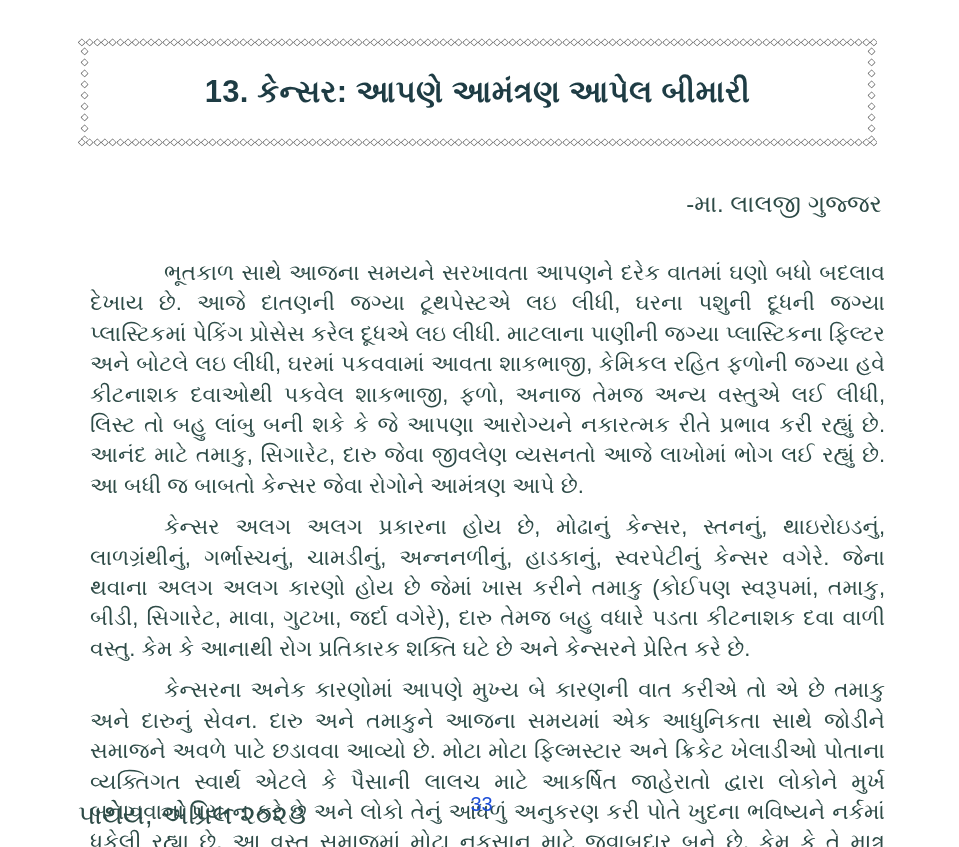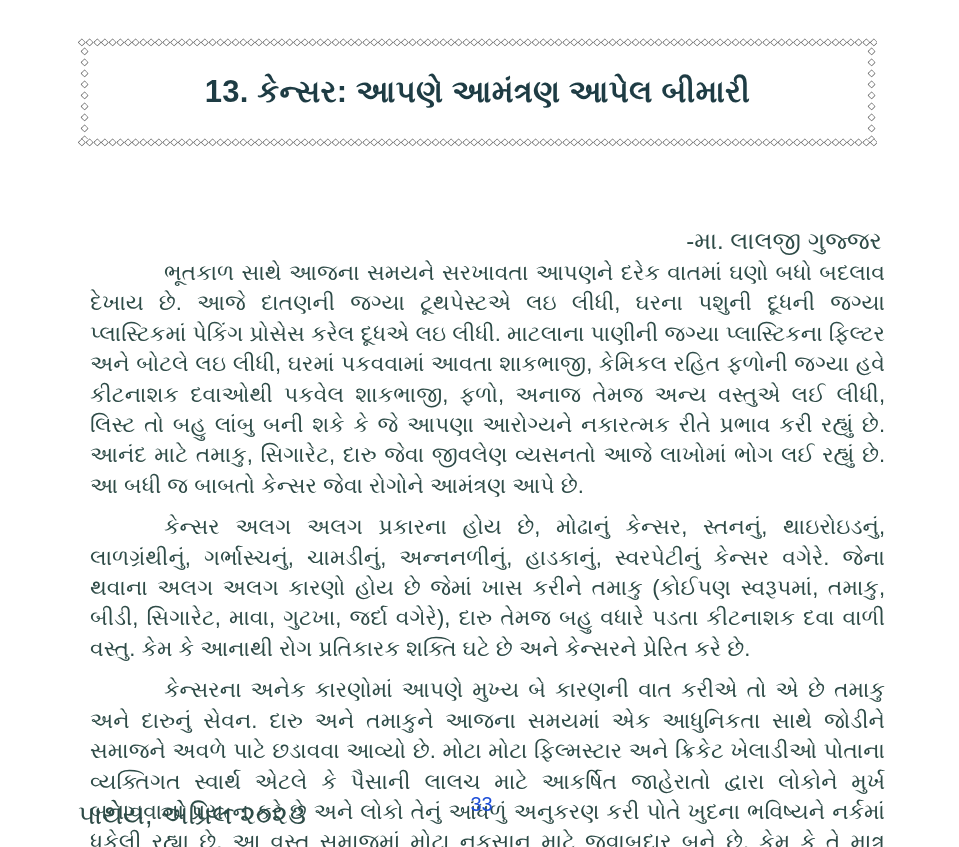--- a/index.html
+++ b/index.html
@@ -53,21 +53,20 @@
   }
   
   .author-line {
     position: absolute;
     left: 78px;
     right: 77px;
     top: 190px;
     text-align: right;
     color: #2e4b47;
     font-size: 24px;
-    margin-top: 37px;
   }
   
   .article-body {
     position: absolute;
     left: 78px;
     top: 258px;
     width: 807px;
     color: #2e4b47;
     font-size: 22px;
     line-height: 30.4px;

